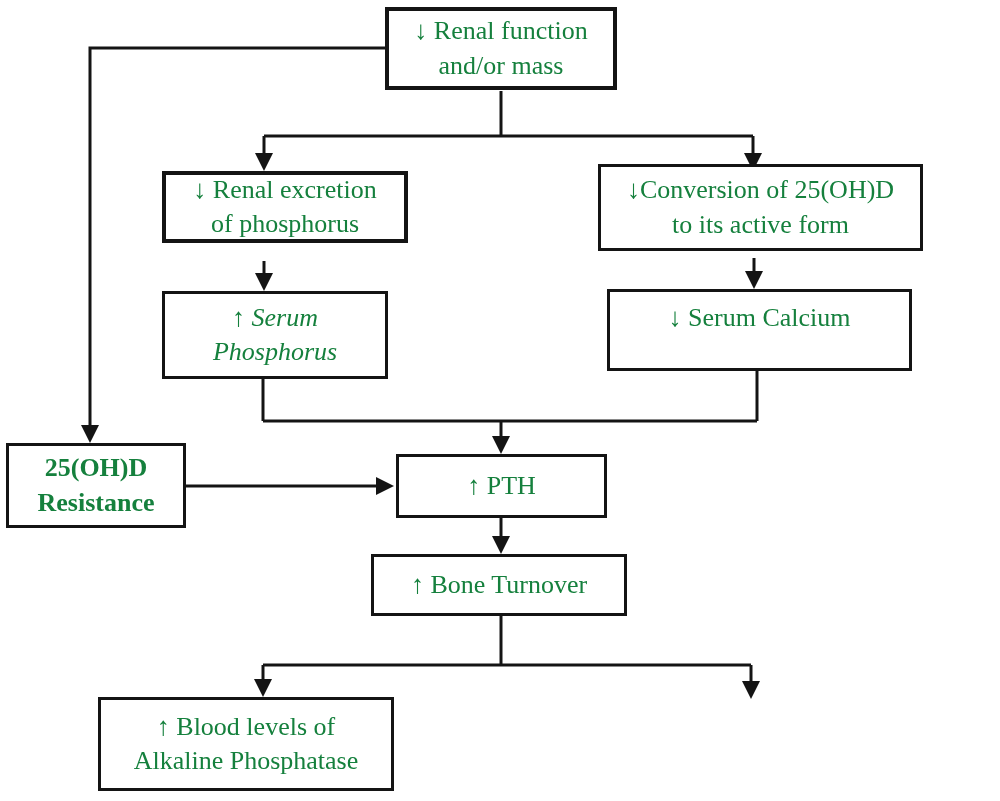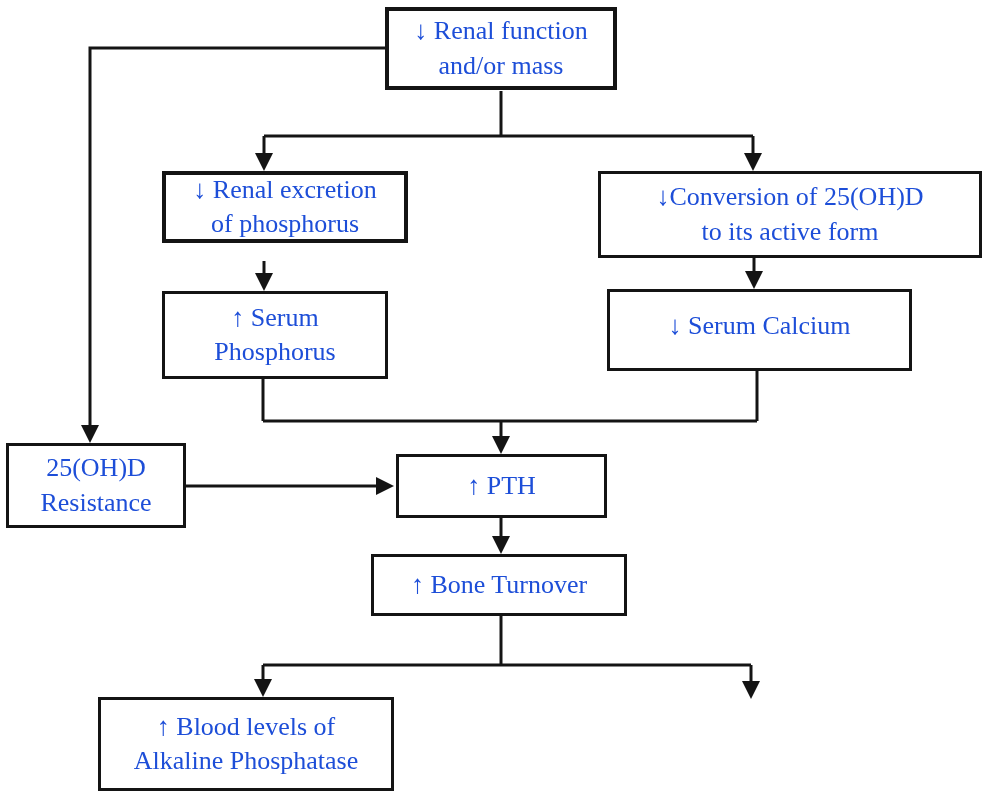--- a/index.html
+++ b/index.html
@@ -20,41 +20,41 @@
     left: 0;
     top: 0;
     width: 1000px;
     height: 801px;
   }
   .node {
     position: absolute;
     box-sizing: border-box;
     border: 3px solid #141414;
     background: #ffffff;
-    color: #1d4ed8;
+    color: #15803d;
     display: flex;
     align-items: center;
     justify-content: center;
     text-align: center;
     white-space: pre-line;
     font-size: 26px;
     line-height: 1.32;
   }
   .node.thick { border-width: 4px; }
   .node.top-align {
     align-items: flex-start;
-    padding-top: 17px;
+    padding-top: 9px;
   }
   
   #n-renal-function  { left: 385px; top: 7px;   width: 232px; height: 83px; }
   #n-renal-excretion { left: 162px; top: 171px; width: 246px; height: 72px; }
-  #n-serum-phos      { left: 162px; top: 291px; width: 226px; height: 88px; }
-  #n-conversion      { left: 598px; top: 171px; width: 384px; height: 87px; }
+  #n-serum-phos      { left: 162px; top: 291px; width: 226px; height: 88px; font-style: italic; }
+  #n-conversion      { left: 598px; top: 164px; width: 325px; height: 87px; }
   #n-serum-calcium   { left: 607px; top: 289px; width: 305px; height: 82px; }
-  #n-resistance      { left: 6px;   top: 443px; width: 180px; height: 85px; }
+  #n-resistance      { left: 6px;   top: 443px; width: 180px; height: 85px; font-weight: bold; }
   #n-pth             { left: 396px; top: 454px; width: 211px; height: 64px; text-align: right; }
   #n-bone-turnover   { left: 371px; top: 554px; width: 256px; height: 62px; }
   #n-alk-phos        { left: 98px;  top: 697px; width: 296px; height: 94px; }
   #n-normalisation   { left: 607px; top: 699px; width: 384px; height: 94px; }
 </style>
 </head>
 <body>
 
 <div class="canvas">
 

